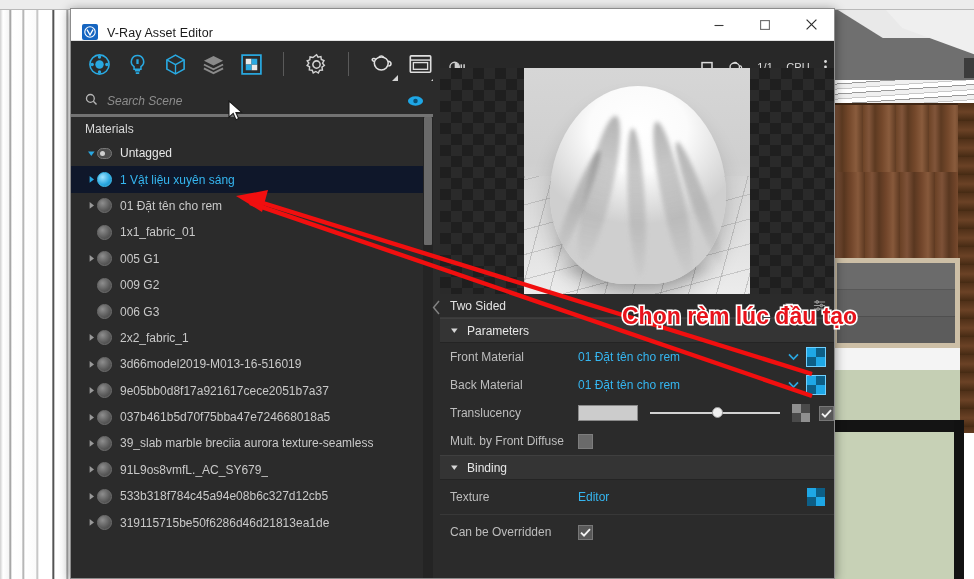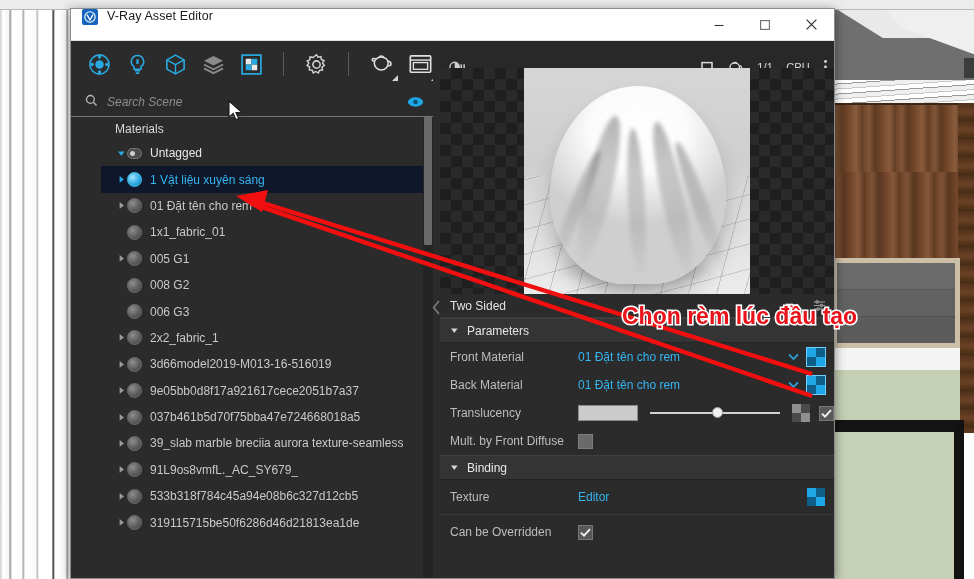--- a/index.html
+++ b/index.html
@@ -52,21 +52,21 @@
   .bd-grey-fill2 { position:absolute; left:92px; top:10px; width:738px; height:569px; background:#e4e4e4; }
 
   
   #vray-window {
     position: absolute; left: 70px; top: 8px; width: 765px; height: 571px;
     background: #262626; border: 1px solid #8c8c8c;
     box-shadow: 0 2px 10px rgba(0,0,0,.45);
     display: flex; flex-direction: column; overflow: hidden;
   }
   .titlebar {
-    height: 44px; background: #ffffff; display: flex; align-items: flex-start;
+    height: 44px; background: #ffffff; display: flex; align-items: flex-end;
     flex: 0 0 31px; border-bottom: 1px solid #e2e2e2;
   }
   .tb-logo { width: 16px; height: 16px; margin-left: 11px; background:#1565c0; border-radius:2px;
     display:flex; align-items:center; justify-content:center; }
   .tb-logo svg { display:block; }
   .tb-title { margin-left: 9px; font-size: 12.5px; color: #1b1b1b; letter-spacing:.1px; }
   .tb-spacer { flex: 1; }
   .win-btn { width: 46px; height: 31px; display:flex; align-items:center; justify-content:center; }
   .win-btn svg { display:block; }
 
@@ -78,31 +78,31 @@
     height: 46px; flex:0 0 46px; display:flex; align-items:center;
     padding-left: 16px; gap: 14px; background:#2b2b2b;
   }
   .tbi { width:27px; height:27px; display:flex; align-items:center; justify-content:center; position:relative; }
   .tbi svg { display:block; }
   .tb-sep { width:1px; height:24px; background:#5a5a5a; margin:0 6px; }
   .tri-corner { position:absolute; right:-4px; bottom:-3px; width:0; height:0;
     border-left:6px solid transparent; border-bottom:6px solid #d4d4d4; }
 
   .search-row { height:30px; flex:0 0 30px; display:flex; align-items:center; padding:0 8px 0 14px;
-    border-bottom:1px solid #737373; background:#2b2b2b; }
+    border-bottom:3px solid #737373; background:#2b2b2b; }
   .search-ico { flex:0 0 14px; margin-right:8px; }
   .search-input {
     flex:1; background:transparent; border:none; outline:none;
     font-family:"Liberation Sans", sans-serif; font-size:12px; font-style:italic; color:#8d8d8d;
   }
   .search-input::placeholder { color:#8d8d8d; font-style:italic; }
   .eye-toggle { width:20px; height:14px; flex:0 0 20px; display:flex; align-items:center; justify-content:center; }
 
   .list-wrap { flex:1; position:relative; overflow:hidden; background:#2b2b2b; }
-  .list-scroll { position:absolute; inset:0 10px 0 0; overflow:hidden;padding-left:30px; }
+  .list-scroll { position:absolute; inset:0 10px 0 0; overflow:hidden; }
   .section-label { font-size:12px; color:#d8d8d8; padding:5px 0 4px 14px; }
   .row { height:26.4px; display:flex; align-items:center; padding-left:14px; font-size:12px; color:#c9c9c9; }
   .row.sel { background:#0f172a; color:#35b6f0; }
   .row.header { color:#e8e8e8; }
   .arrow { width:12px; flex:0 0 12px; display:flex; align-items:center; justify-content:center; }
   .arrow svg { display:block; }
   .swatch { width:15px; height:15px; flex:0 0 15px; margin-right:8px; border-radius:50%;
     background: radial-gradient(circle at 35% 32%, #8e8e8e, #5a5a5a 60%, #3f3f3f 100%);
     border:1px solid #6e6e6e; }
   .swatch.blue { background: radial-gradient(circle at 35% 32%, #9fe4ff, #2aa7e0 60%, #1b7fae 100%); border-color:#3fc0f0; }
@@ -382,21 +382,21 @@
                   <path d="M2.6 1 L7 4.4 L2.6 7.8z" fill="#9a9a9a"></path>
                 </svg>
               </span>
             <span class="swatch"></span>
             <span class="row-label">005 G1</span>
           </div>
 
           <div class="row">
             <span class="arrow"></span>
             <span class="swatch"></span>
-            <span class="row-label">008 G2</span>
+            <span class="row-label">009 G2</span>
           </div>
 
           <div class="row">
             <span class="arrow"></span>
             <span class="swatch"></span>
             <span class="row-label">006 G3</span>
           </div>
 
           <div class="row">
             <span class="arrow">

